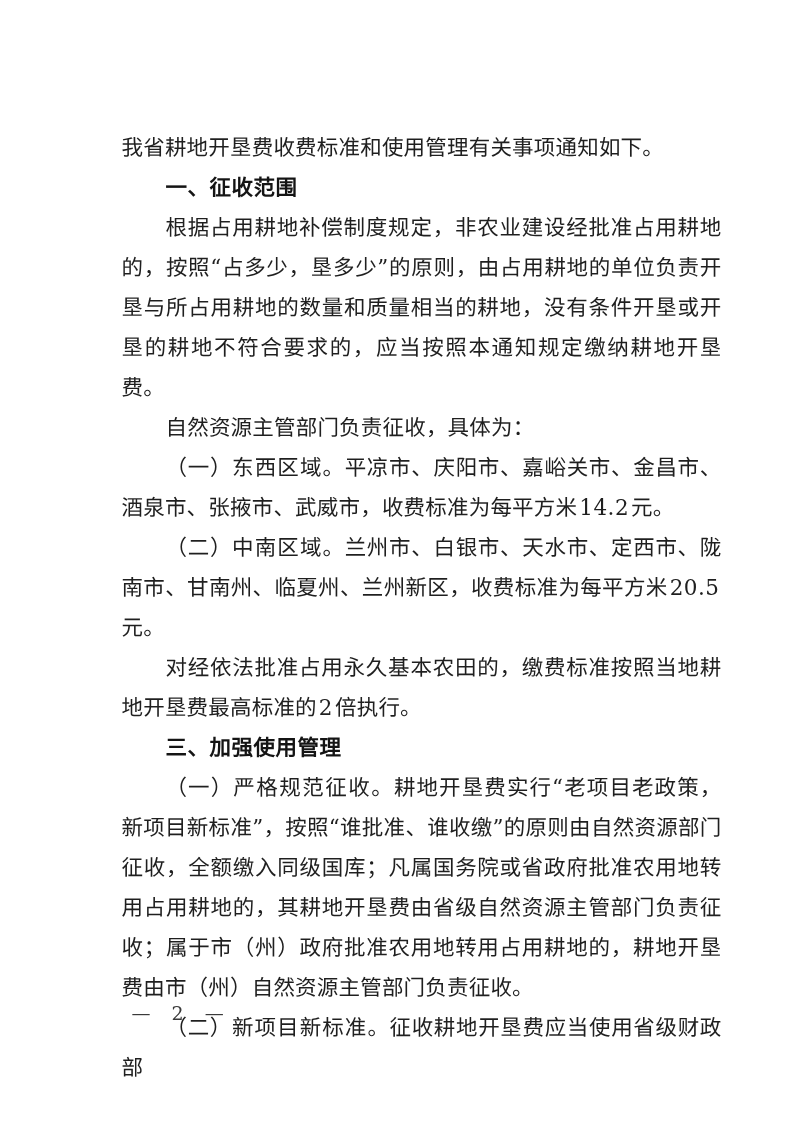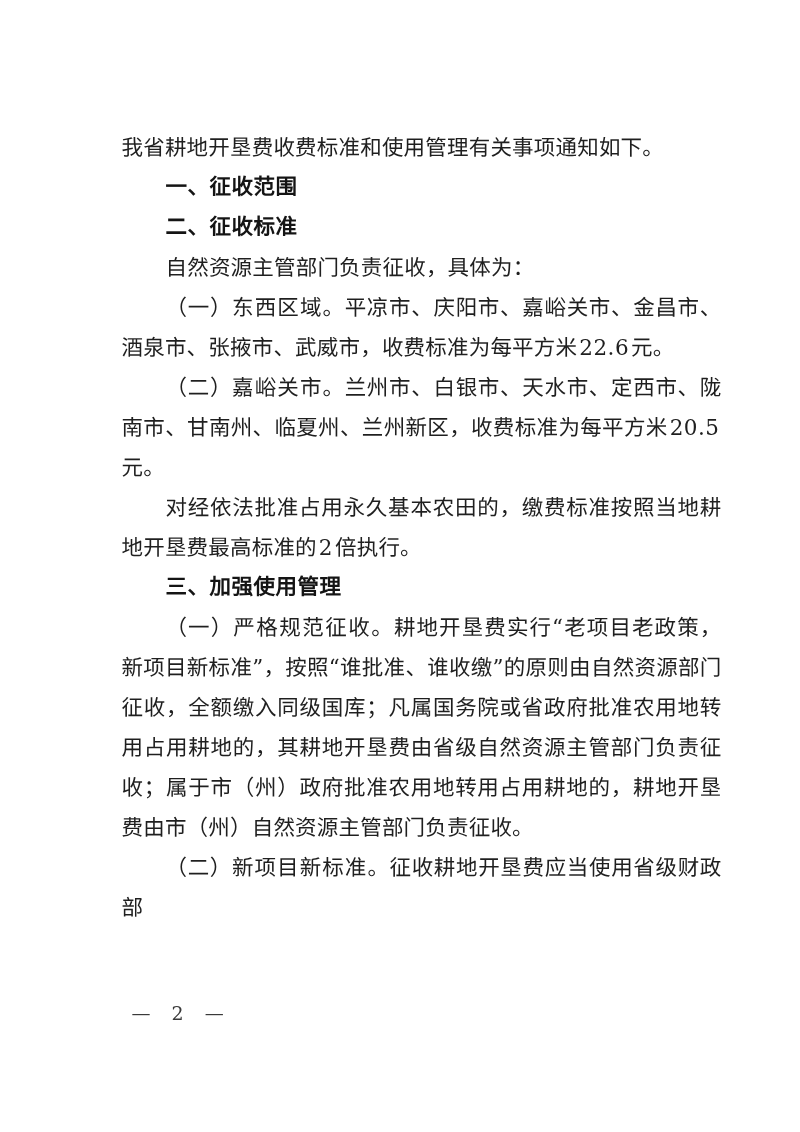--- a/index.html
+++ b/index.html
@@ -40,21 +40,21 @@
   .para.indent {
     text-indent: 44px;
   }
   
   .para.stretch {
     text-align: justify;
     text-align-last: left;
   }
   
   .heading {
-    font-family: Liberation Mono, monospace;
+    font-family: Liberation Sans, sans-serif;
     font-size: 21.5px;
     font-weight: bold;
     line-height: 40px;
     margin: 0;
     text-indent: 44px;
     letter-spacing: 0.5px;
     color: #141414;
   }
   
   .lead {
@@ -83,31 +83,31 @@
 </head>
 <body>
 
 <div class="page">
   <div class="content">
 
     <p class="para stretch">我省耕地开垦费收费标准和使用管理有关事项通知如下。</p>
 
     <p class="heading">一、征收范围</p>
 
+    <p class="para indent stretch">根据占用耕地补偿制度规定，非农业建设经批准占用耕地的，按照“占多少，垦多少”的原则，由占用耕地的单位负责开垦与所占用耕地的数量和质量相当的耕地，没有条件开垦或开垦的耕地不符合要求的，应当按照本通知规定缴纳耕地开垦费。</p>
 
-    <p class="heading">二、征收标准</p>
 
     <p class="para indent stretch">自然资源主管部门负责征收，具体为：</p>
 
     <p class="para indent stretch">
-      <span>（一）</span><span class="lead">东西区域</span><span>。平凉市、庆阳市、嘉峪关市、金昌市、酒泉市、张掖市、武威市，收费标准为每平方米</span><span class="num">22.6</span><span>元。</span>
+      <span>（一）</span><span class="lead">东西区域</span><span>。平凉市、庆阳市、嘉峪关市、金昌市、酒泉市、张掖市、武威市，收费标准为每平方米</span><span class="num">14.2</span><span>元。</span>
     </p>
 
     <p class="para indent stretch">
-      <span>（二）</span><span class="lead">嘉峪关市</span><span>。兰州市、白银市、天水市、定西市、陇南市、甘南州、临夏州、兰州新区，收费标准为每平方米</span><span class="num">20.5</span><span>元。</span>
+      <span>（二）</span><span class="lead">中南区域</span><span>。兰州市、白银市、天水市、定西市、陇南市、甘南州、临夏州、兰州新区，收费标准为每平方米</span><span class="num">20.5</span><span>元。</span>
     </p>
 
     <p class="para indent stretch">
       <span>对经依法批准占用永久基本农田的，缴费标准按照当地耕地开垦费最高标准的</span><span class="num">2</span><span>倍执行。</span>
     </p>
 
     <p class="heading">三、加强使用管理</p>
 
     <p class="para indent stretch">
       <span>（一）</span><span class="lead">严格规范征收</span><span>。耕地开垦费实行“老项目老政策，新项目新标准”，按照“谁批准、谁收缴”的原则由自然资源部门征收，全额缴入同级国库；凡属国务院或省政府批准农用地转用占用耕地的，其耕地开垦费由省级自然资源主管部门负责征收；属于市（州）政府批准农用地转用占用耕地的，耕地开垦费由市（州）自然资源主管部门负责征收。</span>

